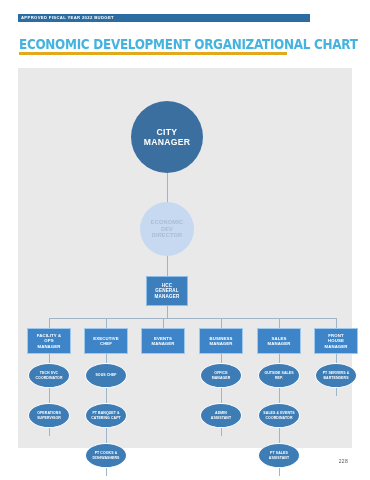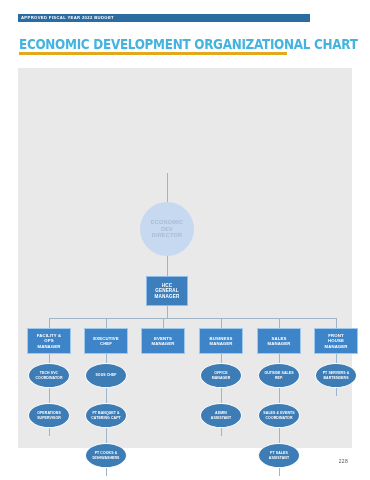--- a/index.html
+++ b/index.html
@@ -178,20 +178,24 @@
   <div class="conn v" style="left:203px; top:250px; height:10px;"></div>
   <div class="conn v" style="left:261px; top:250px; height:10px;"></div>
   <div class="conn v" style="left:318px; top:250px; height:10px;"></div>
 
   <div class="conn v" style="left:31px; top:286px; height:82px;"></div>
   <div class="conn v" style="left:88px; top:286px; height:122px;"></div>
   <div class="conn v" style="left:203px; top:286px; height:82px;"></div>
   <div class="conn v" style="left:261px; top:286px; height:122px;"></div>
   <div class="conn v" style="left:318px; top:286px; height:42px;"></div>
 
+  <div class="node node-circle-top" style="left:113px; top:33px;">
+    <span class="node-label">CITY
+MANAGER</span>
+  </div>
 
   <div class="node node-circle-faded" style="left:122px; top:134px;">
     <span class="node-label">ECONOMIC
 DEV
 DIRECTOR</span>
   </div>
 
   <div class="node node-rect-hcc" style="left:128px; top:208px;">
     <span class="node-label">HCC
 GENERAL

